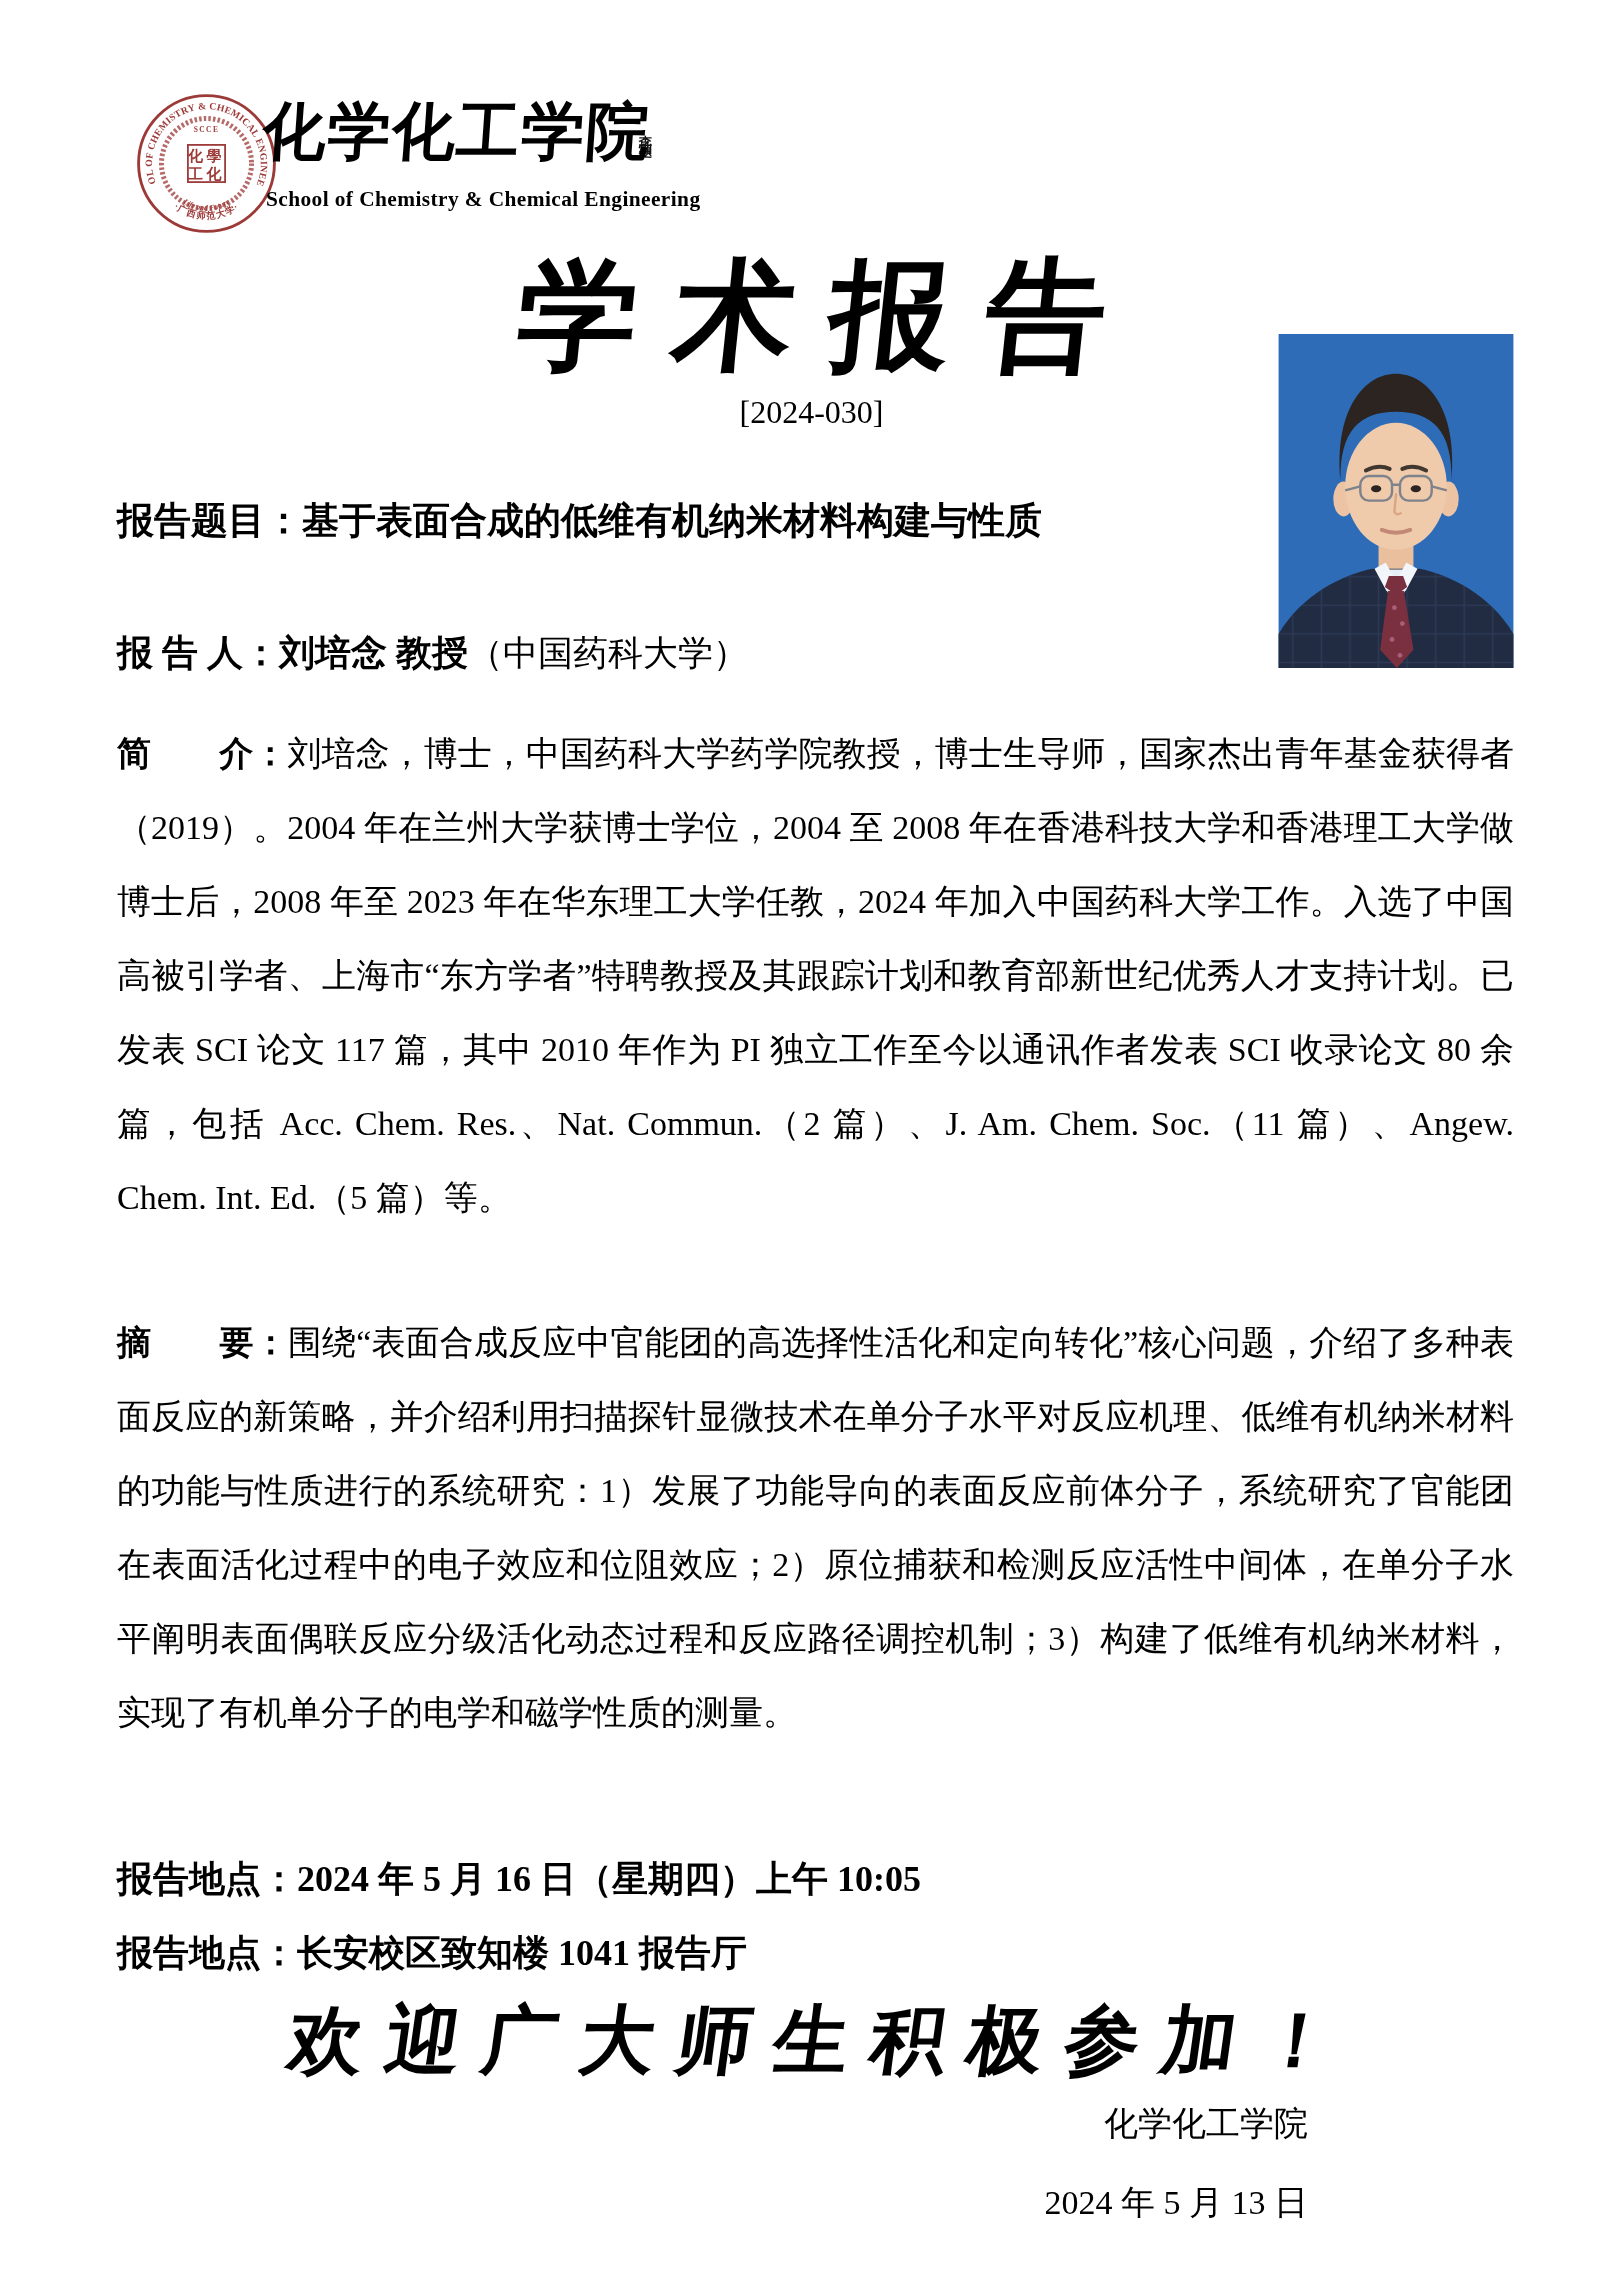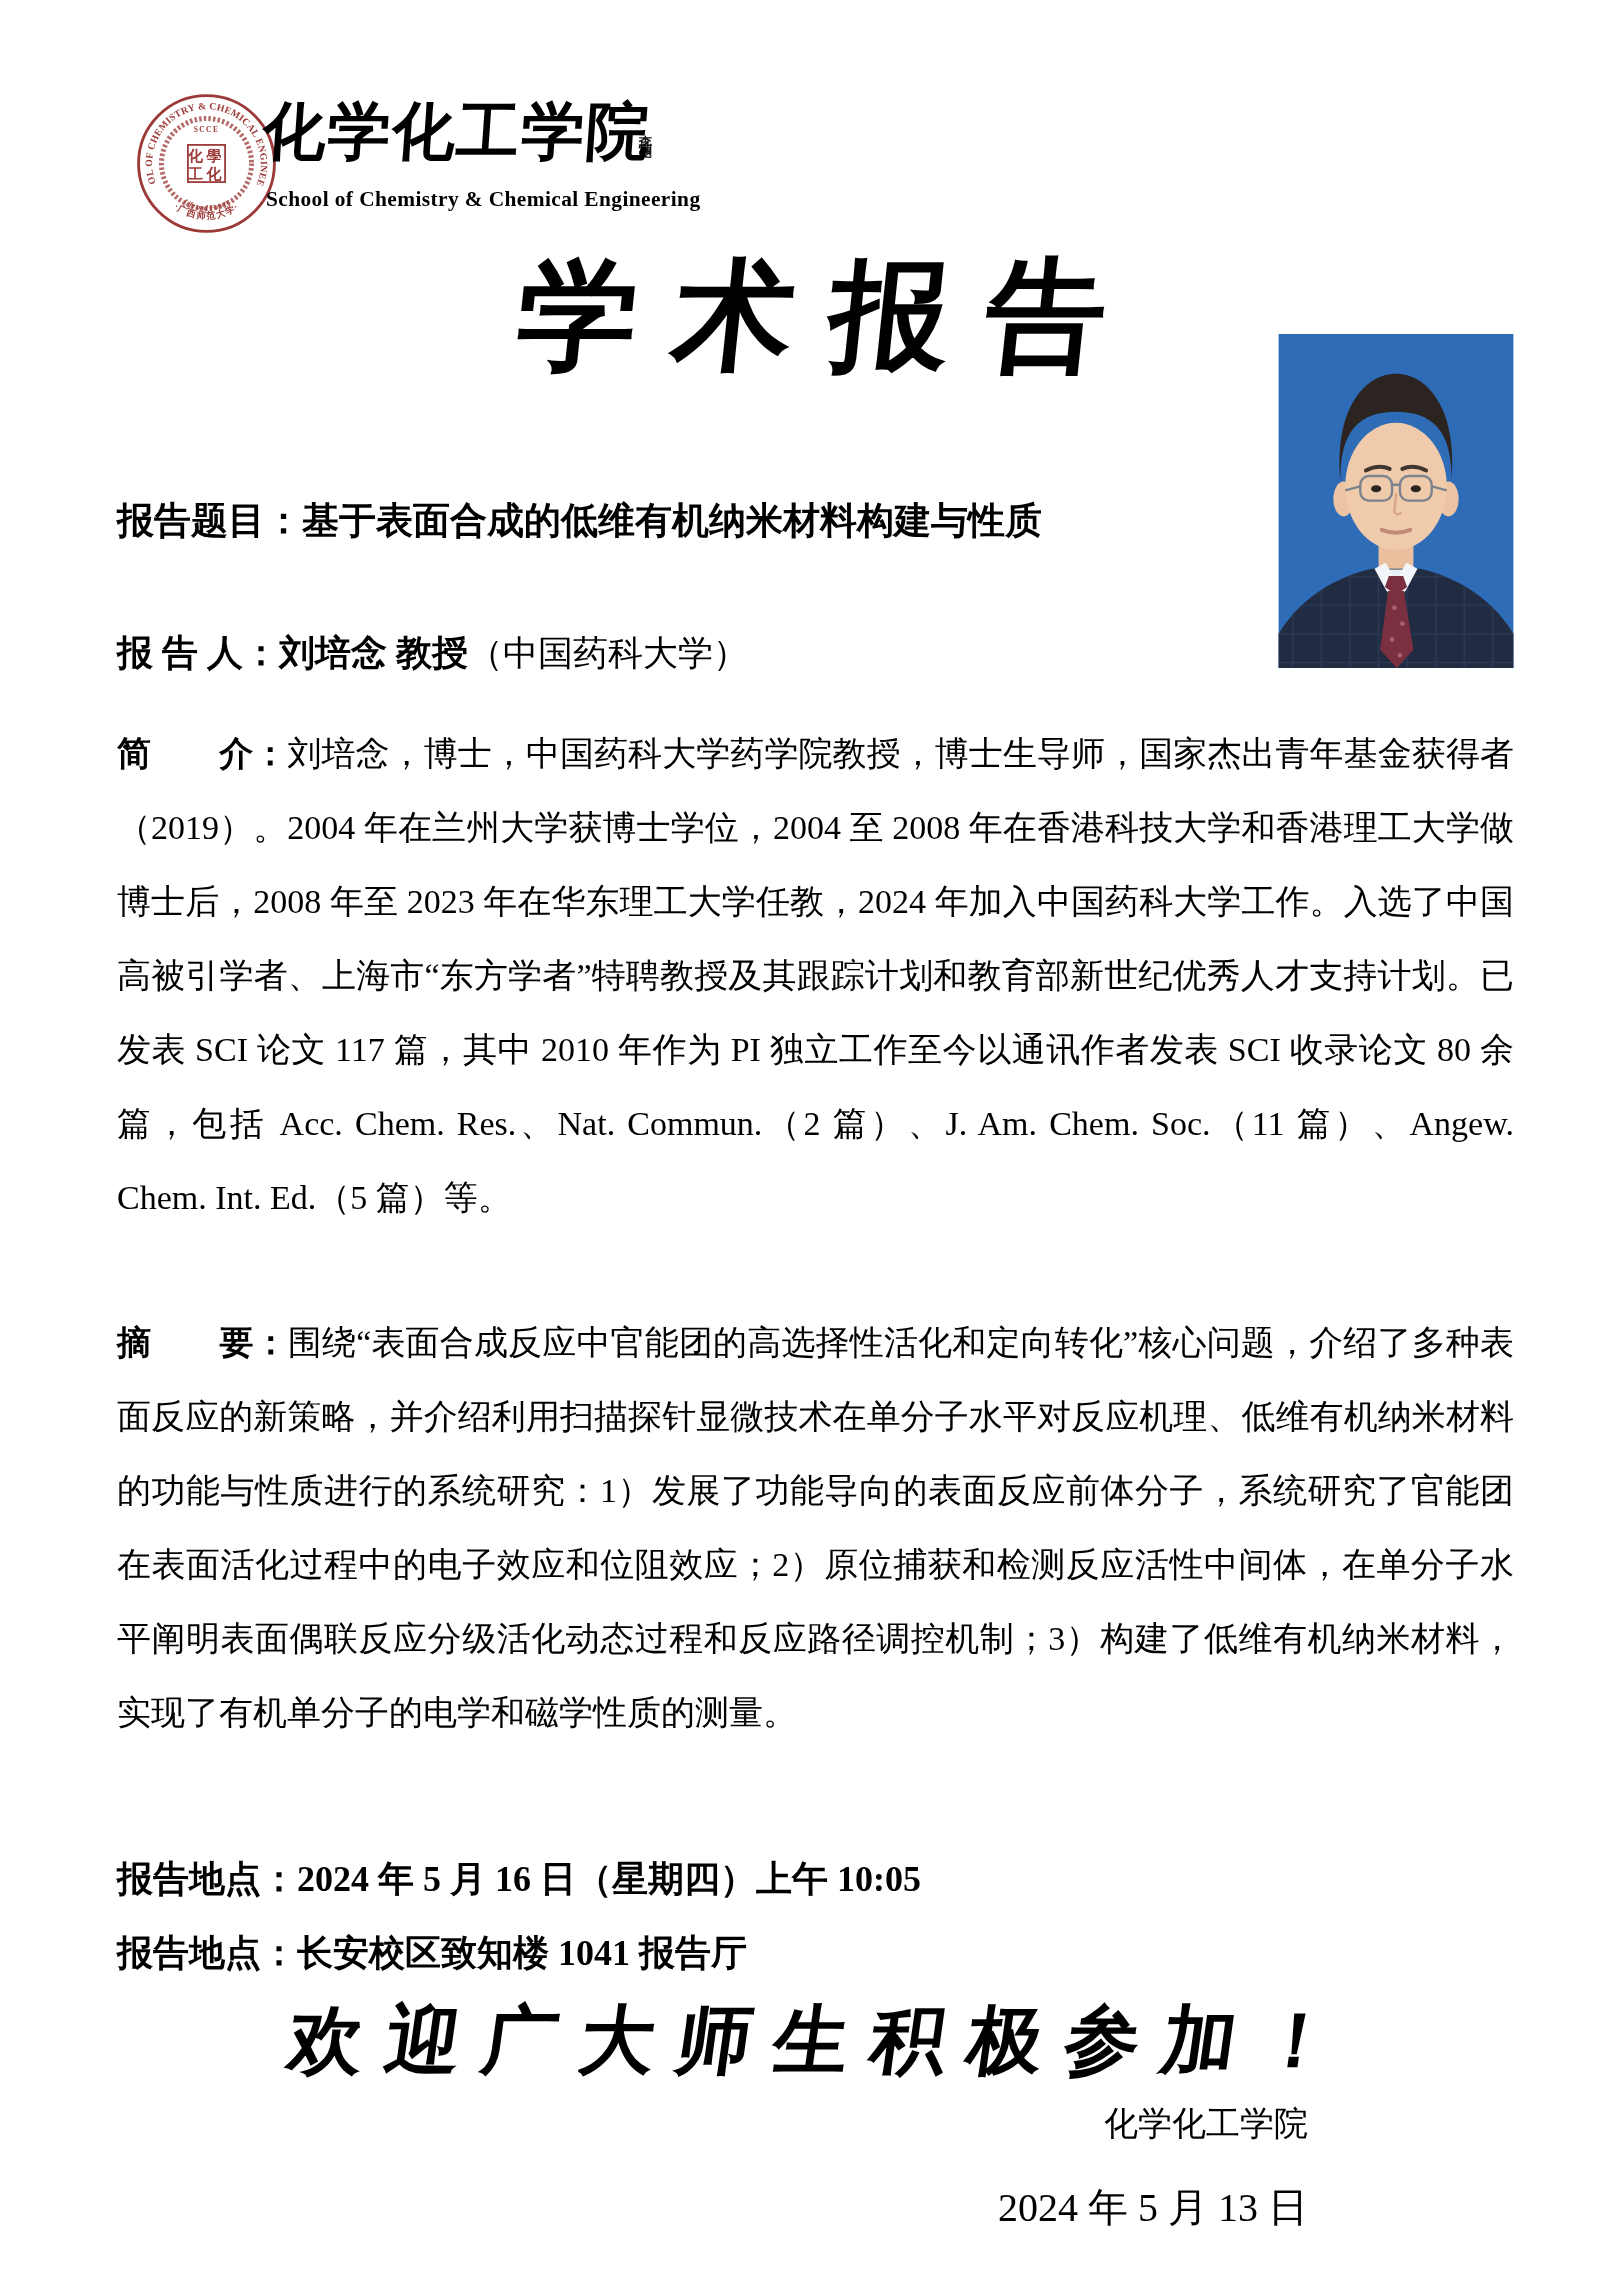--- a/index.html
+++ b/index.html
@@ -47,21 +47,21 @@
   .time{position:absolute;left:117px;top:1855px;font-size:36px;font-weight:bold;white-space:nowrap;}
   .venue{position:absolute;left:117px;top:1929px;font-size:36px;font-weight:bold;white-space:nowrap;}
   
   .welcome{
     position:absolute;left:0;top:1991px;width:100%;text-align:center;
     font-size:75px;font-weight:900;letter-spacing:22px;padding-left:22px;
     box-sizing:border-box;white-space:nowrap;
   }
   .welcome .brush{display:inline-block;transform:skewX(-8deg);}
   .signoff-org{position:absolute;right:315px;top:2101px;font-size:34px;white-space:nowrap;}
-  .signoff-date{position:absolute;right:315px;top:2180px;font-size:40px;white-space:nowrap;}
+  .signoff-date{position:absolute;right:315px;top:2180px;font-size:34px;white-space:nowrap;}
   .seal text{font-family:"Liberation Serif","DejaVu Serif",serif;}
 </style>
 </head>
 <body>
 
 <div id="page">
 
   <div class="seal">
     <svg viewBox="0 0 200 200" xmlns="http://www.w3.org/2000/svg">
       <circle cx="100" cy="100" r="95" fill="none" stroke="#9c3a38" stroke-width="4"></circle>
@@ -83,20 +83,21 @@
         <textPath href="#sealUnivPath" startOffset="50%" text-anchor="middle">·广西师范大学·</textPath>
       </text>
     </svg>
   </div>
 
   <div class="school-zh">化学化工学院</div>
   <div class="school-en">School of Chemistry &amp; Chemical Engineering</div>
   <div class="signature">李灿题</div>
 
   <div class="main-title"><span class="brush">学术报告</span></div>
+  <div class="serial">[2024-030]</div>
 
   <div class="photo">
     <svg viewBox="0 0 296 421" xmlns="http://www.w3.org/2000/svg">
       <defs>
         <pattern id="plaid" width="36" height="36" patternUnits="userSpaceOnUse">
           <path d="M0 18 H36 M18 0 V36" stroke="#36486a" stroke-width="2" opacity="0.5"></path>
         </pattern>
       </defs>
       <rect x="0" y="0" width="296" height="421" fill="#2e6cb8"></rect>
       <rect x="126" y="250" width="44" height="58" rx="14" fill="#e9bf9e"></rect>

